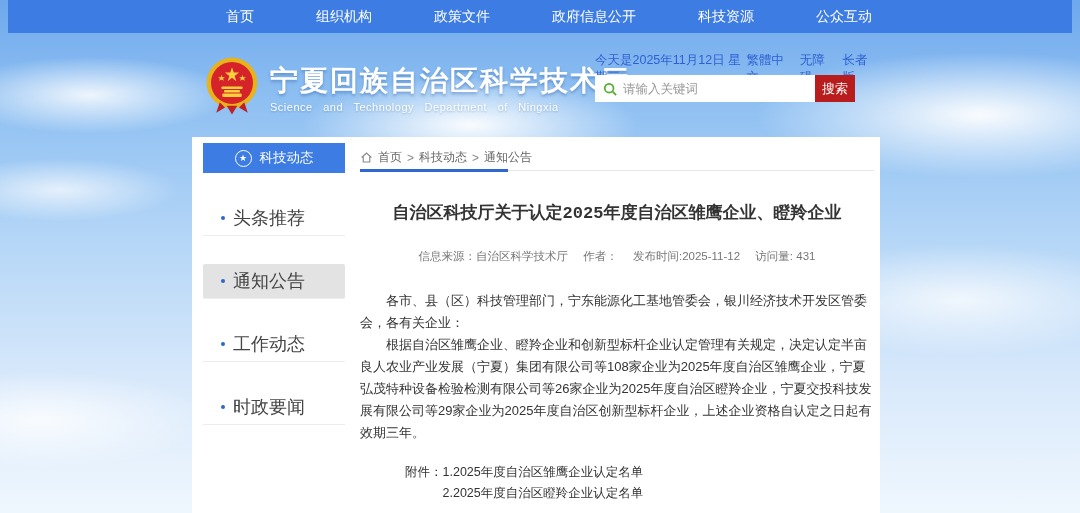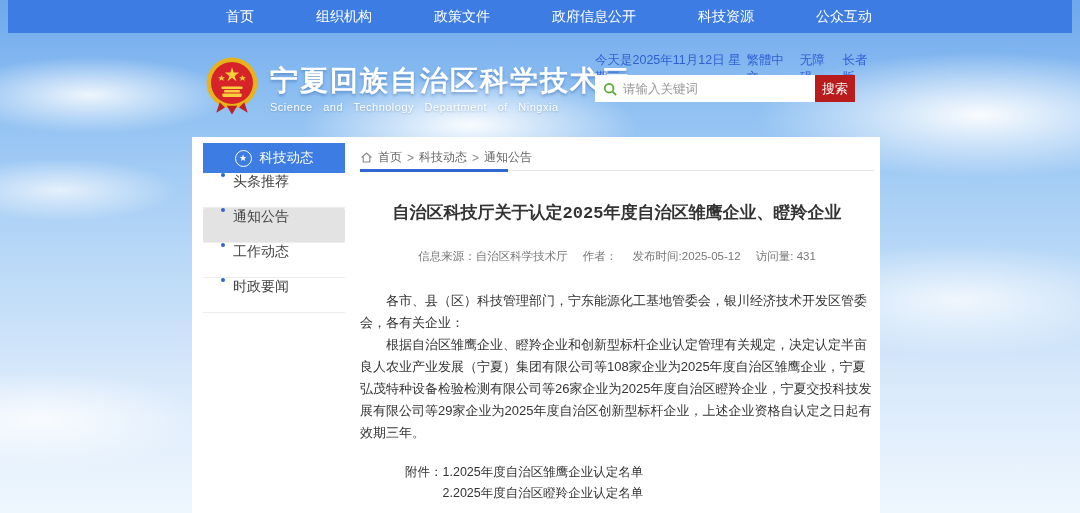--- a/index.html
+++ b/index.html
@@ -64,22 +64,22 @@
     height:30px; background:#3d7ce2; color:#fff; display:flex;
     align-items:center; justify-content:center; gap:8px; font-size:13.5px;
   }
   .star-circle {
     width:17px; height:17px; border:1.5px solid #fff; border-radius:50%;
     display:flex; align-items:center; justify-content:center;
     font-size:9px; color:#fff; line-height:1;
   }
   .side-list { list-style:none; }
   .side-item {
-    height:35px; display:flex; align-items:flex-start; padding-left:18px;
-    border-bottom:1px solid #ededed; font-size:14px; color:#444; cursor:pointer;
+    height:35px; display:flex; align-items:center; padding-left:18px;
+    border-bottom:1px solid #ededed; font-size:18px; color:#444; cursor:pointer;margin-top:28px;
   }
   .side-item.selected { background:#e3e3e3; border-radius:2px; }
   .dot { width:4px; height:4px; border-radius:50%; background:#2f66d0; margin-right:8px; flex:0 0 auto; }
   
   .main { position:absolute; left:168px; top:8px; width:514px; }
   .breadcrumb {
     height:26px; display:flex; align-items:center; gap:5px;
     font-size:12px; color:#666; border-bottom:1px solid #e6e6e6; position:relative;
   }
   .breadcrumb::after {
@@ -191,21 +191,21 @@
       <span class="crumb">通知公告</span>
     </div>
 
     <h1 class="article-title">
       <div>自治区科技厅关于认定2025年度自治区雏鹰企业、瞪羚企业</div>
     </h1>
 
     <div class="article-meta">
       <span>信息来源：自治区科学技术厅</span>
       <span>作者：</span>
-      <span>发布时间:2025-05-12</span>
+      <span>发布时间:2025-11-12</span>
       <span>访问量: 431</span>
     </div>
 
     <div class="article-body">
       <p>各市、县（区）科技管理部门，宁东能源化工基地管委会，银川经济技术开发区管委会，各有关企业：</p>
       <p>根据自治区雏鹰企业、瞪羚企业和创新型标杆企业认定管理有关规定，决定认定半亩良人农业产业发展（宁夏）集团有限公司等108家企业为2025年度自治区雏鹰企业，宁夏弘茂特种设备检验检测有限公司等26家企业为2025年度自治区瞪羚企业，宁夏交投科技发展有限公司等29家企业为2025年度自治区创新型标杆企业，上述企业资格自认定之日起有效期三年。</p>
     </div>
 
     <div class="attachments">
       <span>附件：</span>

